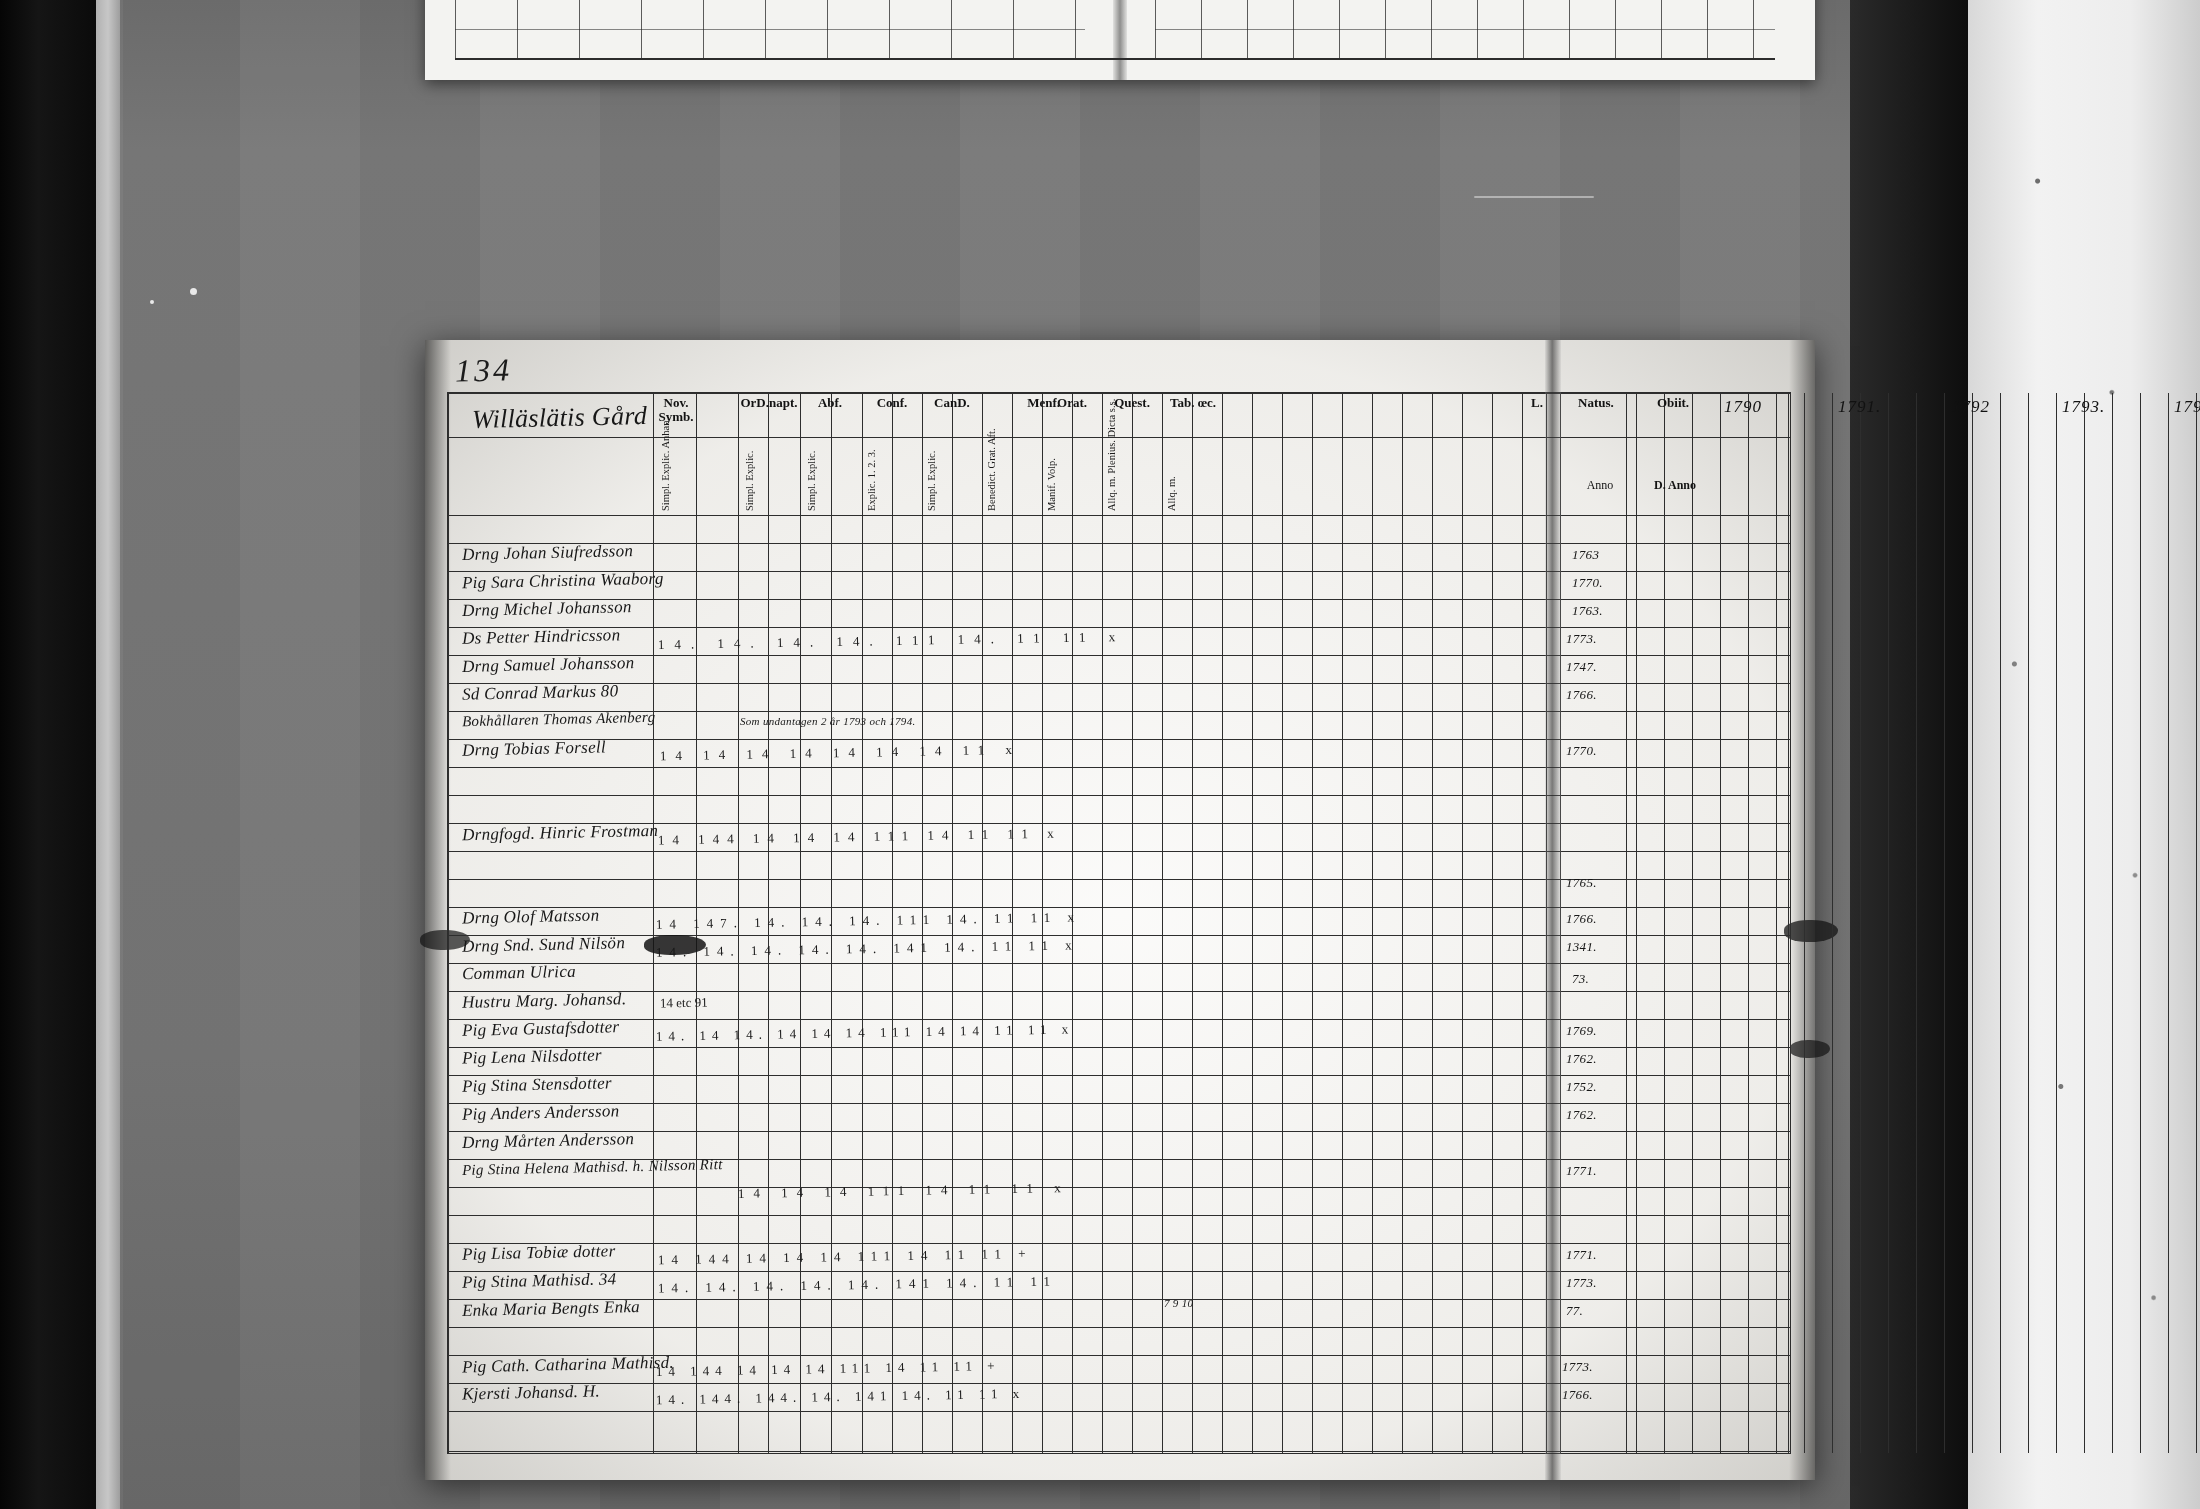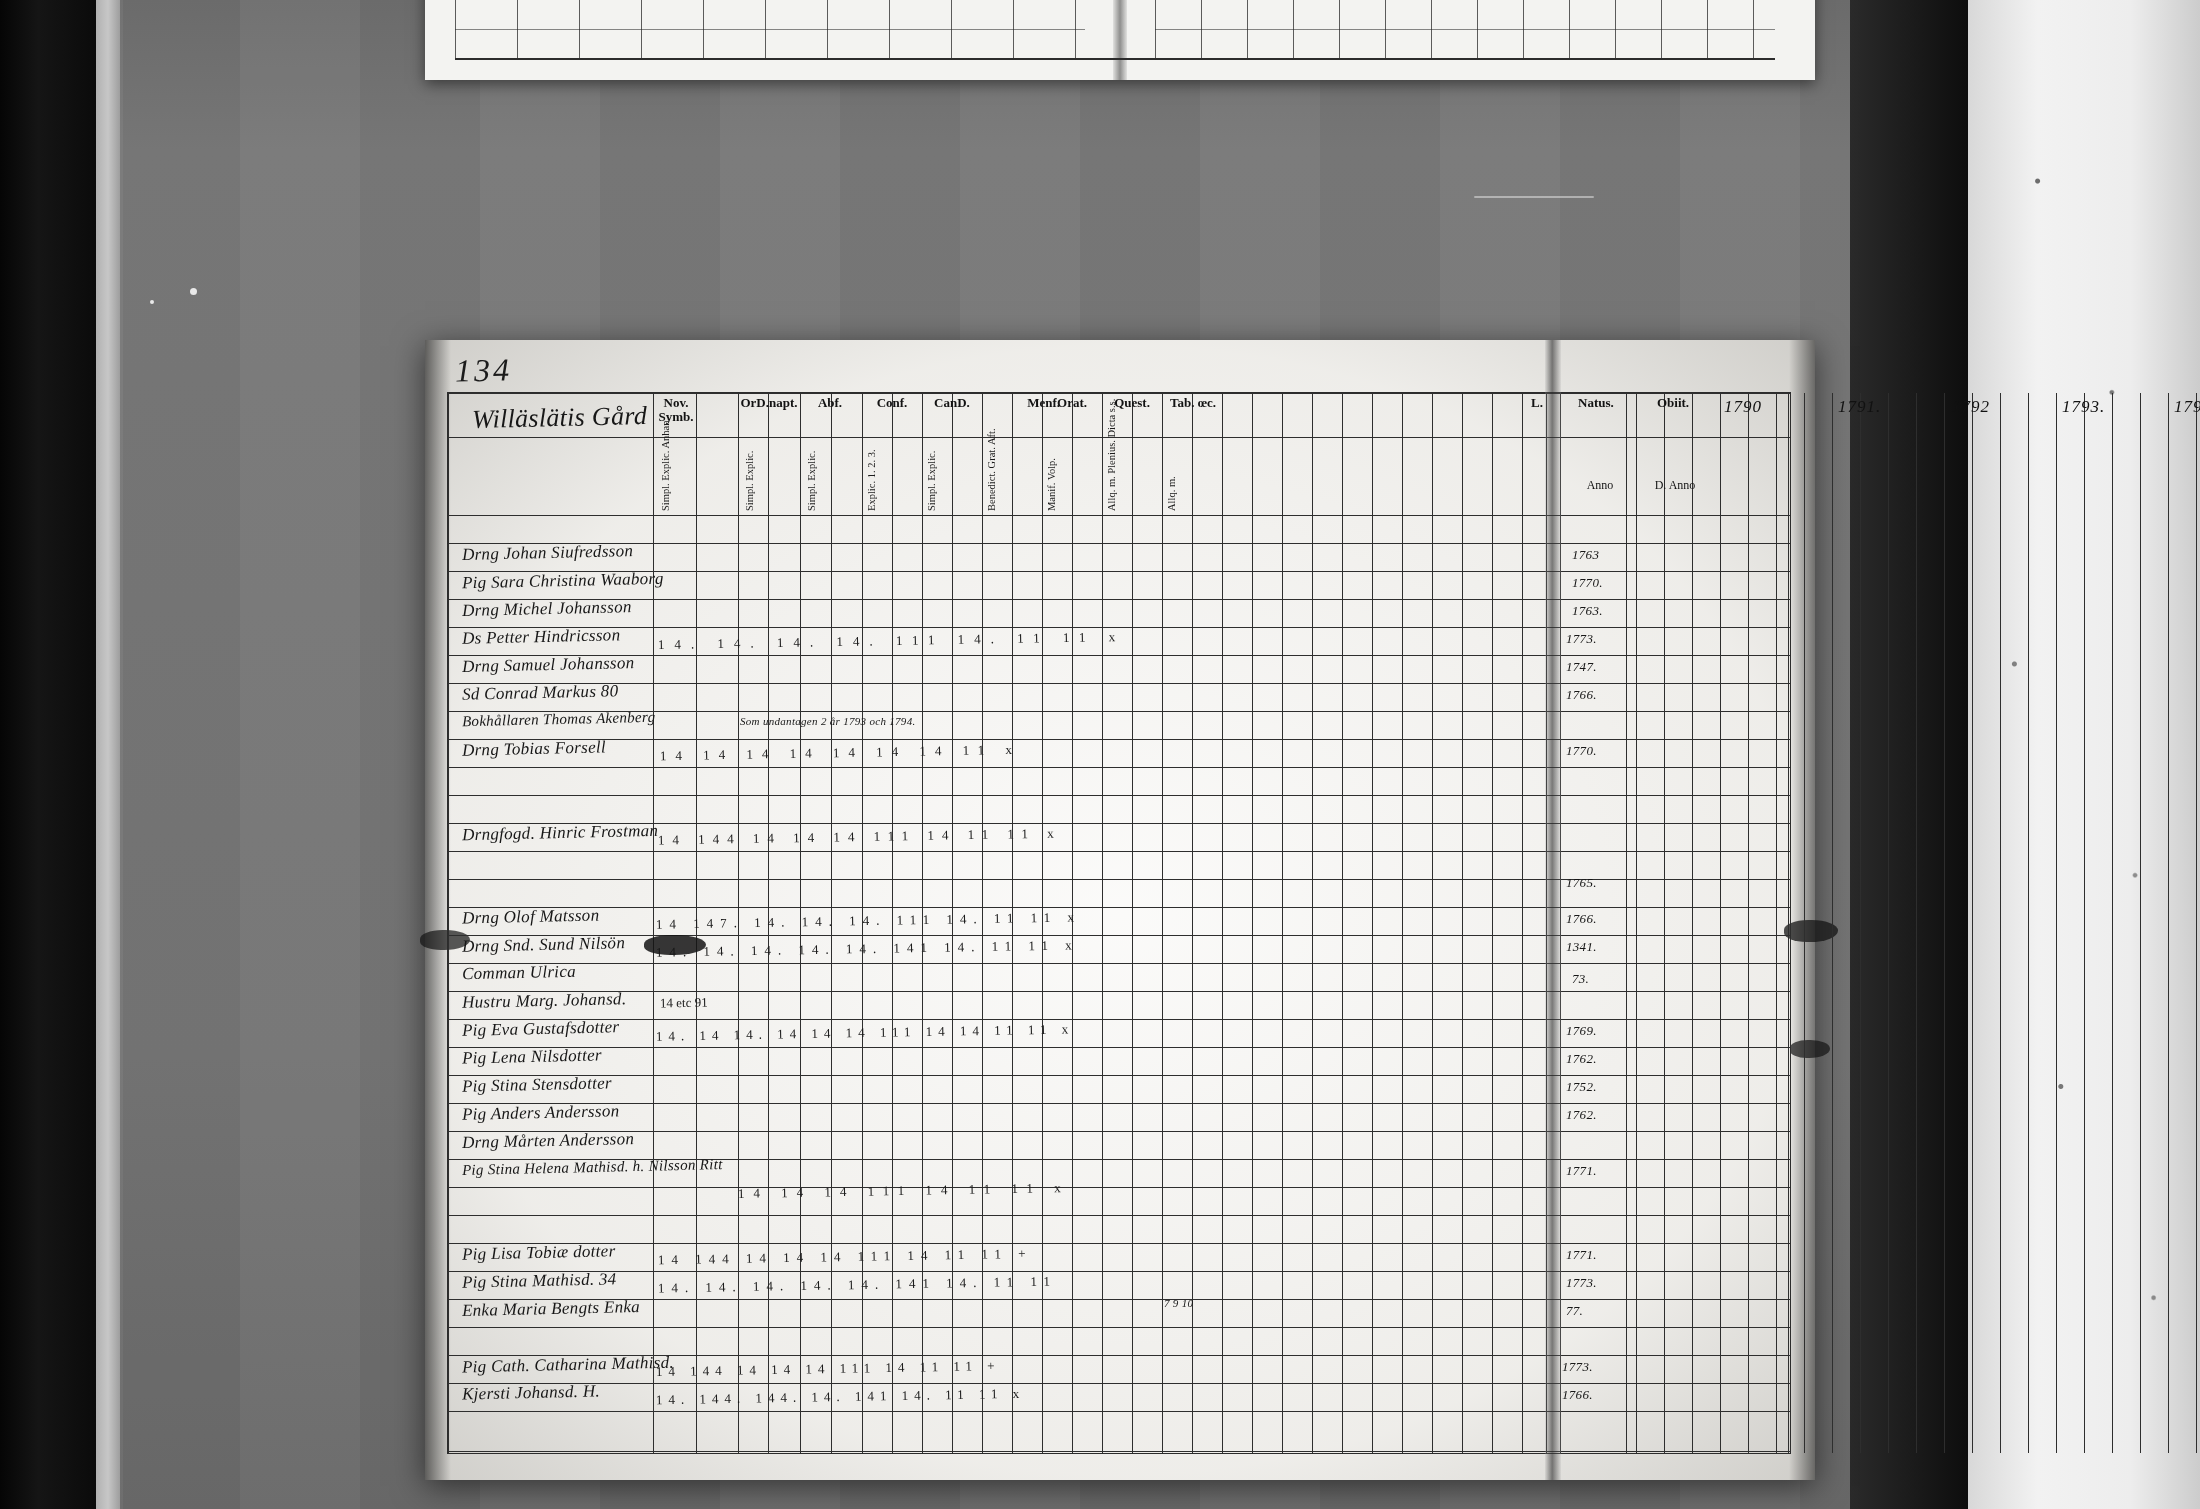--- a/index.html
+++ b/index.html
@@ -346,21 +346,21 @@
 
       <div class="colhead" style="left:1118px;width:60px;">Natus.</div>
       <div class="colhead" style="left:1190px;width:70px;">Obiit.</div>
       <div class="yearhead" style="left:1276px;">1790</div>
       <div class="yearhead" style="left:1390px;">1791.</div>
       <div class="yearhead" style="left:1504px;">1792</div>
       <div class="yearhead" style="left:1614px;">1793.</div>
       <div class="yearhead" style="left:1726px;">1794</div>
 
       <div class="colhead" style="left:1122px;top:86px;width:60px;font-weight:400;font-size:12px;">Anno</div>
-      <div class="colhead" style="left:1192px;top:86px;width:70px;font-weight:400;font-size:12px;">D. Anno</div>
+      <div class="colhead" style="left:1192px;top:86px;width:70px;font-weight:700;font-size:12px;">D. Anno</div>
 
       <div class="hw sk" style="left:14px;top:150px;">Drng Johan Siufredsson</div>
       <div class="hw small" style="left:1124px;top:154px;">1763</div>
 
       <div class="hw sk" style="left:14px;top:178px;">Pig Sara Christina Waaborg</div>
       <div class="hw small" style="left:1124px;top:182px;">1770.</div>
 
       <div class="hw sk" style="left:14px;top:206px;">Drng Michel Johansson</div>
       <div class="hw small" style="left:1124px;top:210px;">1763.</div>
 

